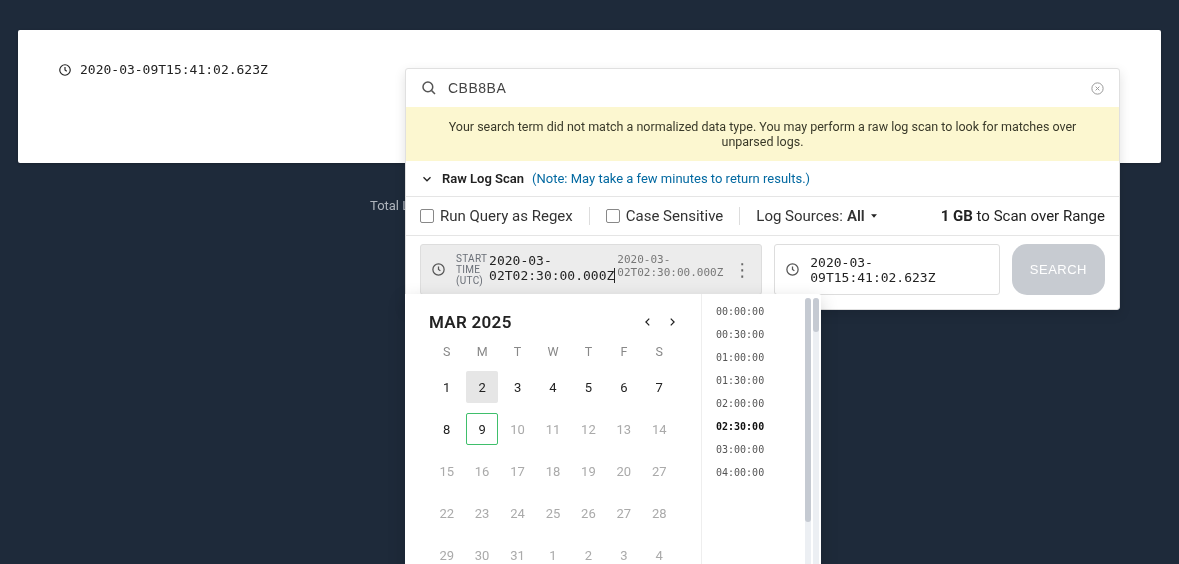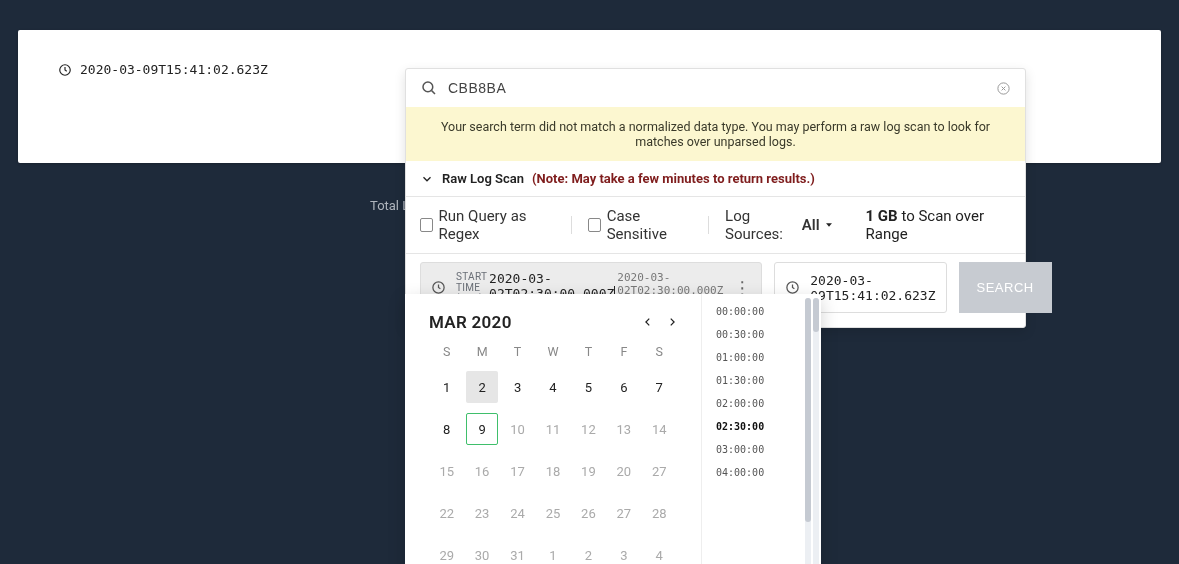--- a/index.html
+++ b/index.html
@@ -36,21 +36,21 @@
     position: absolute;
     top: 198px;
     left: 370px;
     color: #aeb4bc;
     font-size: 13px;
   }
   .search-panel {
     position: absolute;
     top: 68px;
     left: 405px;
-    width: 621px;
+    width: 715px;
     background: #fff;
     border: 1px solid #e0e0e0;
     border-radius: 3px;
     box-shadow: 0 4px 12px rgba(0,0,0,.12);
   }
   .search-bar {
     display: flex;
     align-items: center;
     padding: 10px 14px;
     gap: 10px;
@@ -77,21 +77,21 @@
   }
   .rawlog-row {
     display: flex;
     align-items: center;
     padding: 10px 14px;
     gap: 8px;
     border-bottom: 1px solid #e5e5e5;
     font-size: 13px;
   }
   .rawlog-row .bold { font-weight: 600; color: #222; }
-  .rawlog-row .note { color: #7f1d1d; font-weight: bold; }
+  .rawlog-row .note { color: #0369a1; }
   .options-row {
     display: flex;
     align-items: center;
     padding: 10px 14px;
     gap: 16px;
     border-bottom: 1px solid #e5e5e5;
     font-size: 15px;
     color: #333;
   }
   .chk {
@@ -135,21 +135,21 @@
   .dt-content { display: flex; flex-direction: row; gap: 2px; flex: 1; }
   .dt-label { font-size: 10px; color: #6a6f77; letter-spacing: .3px; }
   .dt-value { font-family: Menlo, Consolas, monospace; font-size: 13px; color: #222; }
   .dt-value .cursor { border-right: 1px solid #222; }
   .dt-sub { font-family: Menlo, Consolas, monospace; font-size: 11px; color: #777; }
   .dt-more { color: #666; cursor: pointer; font-size: 18px; line-height: 4px; }
   .search-btn {
     background: #c7cbd1;
     color: #fff;
     border: none;
-    border-radius: 0;
+    border-radius: 15px;
     padding: 8px 18px;
     font-size: 13px;
     letter-spacing: .5px;
     cursor: pointer;
   }
 
   
   .cal-popover {
     position: absolute;
     top: 294px;
@@ -332,21 +332,21 @@
       <span class="dt-value">2020-03-09T15:41:02.623Z</span>
     </div>
 
     <button class="search-btn">SEARCH</button>
   </div>
 </div>
 
 <div class="cal-popover">
   <div class="cal-main">
     <div class="cal-head">
-      <span class="cal-title">MAR 2020</span>
+      <span class="cal-title">MAR 2025</span>
       <div class="cal-nav">
         <span>
           <svg width="10" height="12" viewBox="0 0 24 24" fill="none" stroke="#222" stroke-width="3">
               <path d="M15 4l-8 8 8 8"></path>
             </svg>
         </span>
         <span>
           <svg width="10" height="12" viewBox="0 0 24 24" fill="none" stroke="#222" stroke-width="3">
               <path d="M9 4l8 8-8 8"></path>
             </svg>

